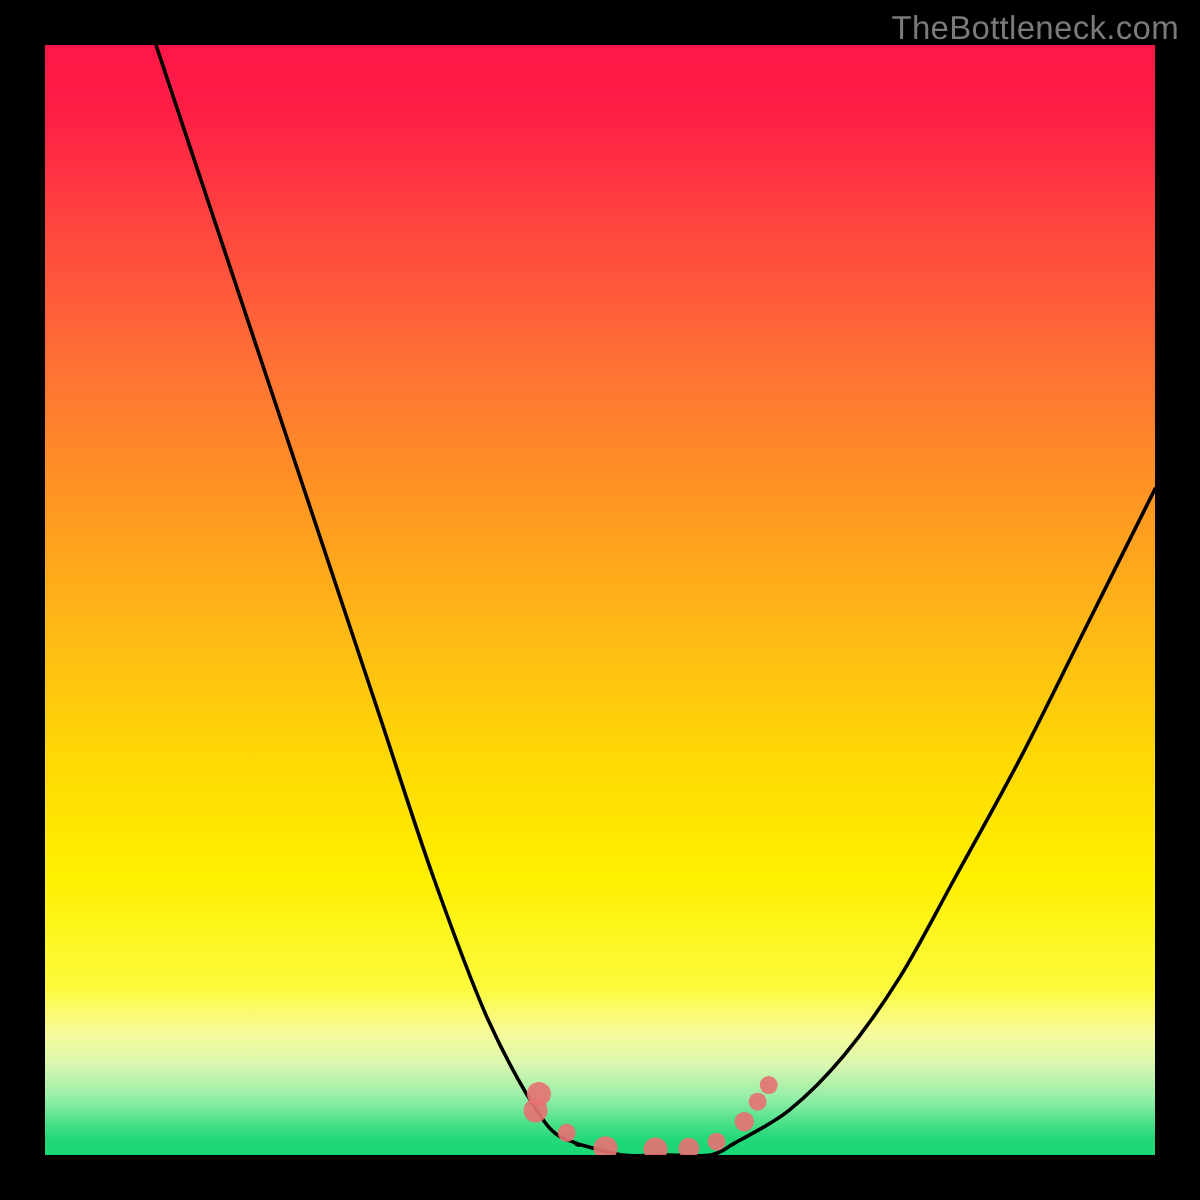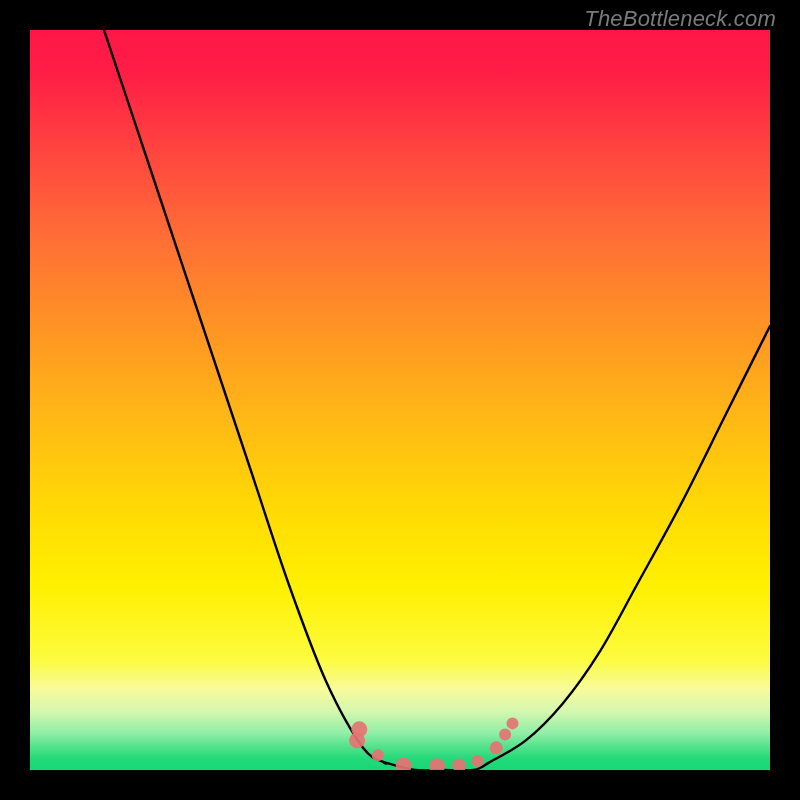--- a/index.html
+++ b/index.html
@@ -37,27 +37,26 @@
       #d6f7b0 92%,
       #91eea6 95%,
       #4fe18a 97%,
       #23d97a 98.5%,
       #18d876 100%
     );
   }
   .watermark {
     position: absolute;
     top: 6px;
-    right: 24px;
+    right: 14px;
     color: #7a7a7a;
     font-size: 22px;
     font-weight: 400;
     letter-spacing: 0.2px;
     z-index: 5;
-    font-style: italic;
   }
   svg.curves {
     position: absolute;
     left: 0;
     top: 0;
     width: 740px;
     height: 740px;
   }
 </style>
 </head>

